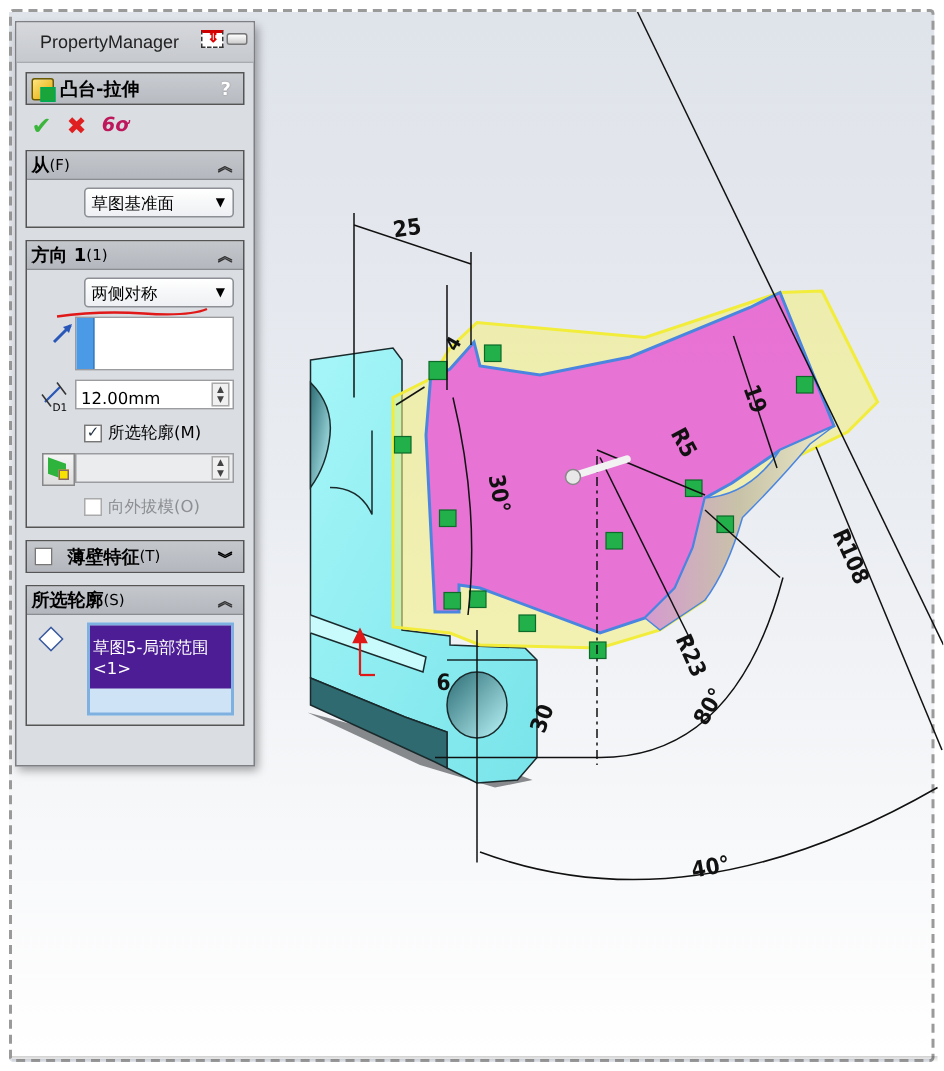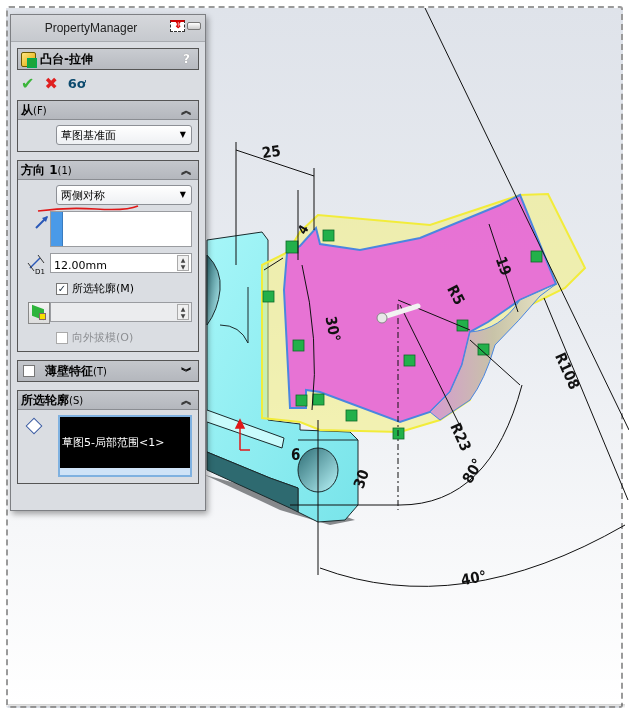--- a/index.html
+++ b/index.html
@@ -16,21 +16,21 @@
   .frame-shadow {
     position: absolute; left: 8px; top: 704px; width: 617px; height: 4px;
     background: linear-gradient(180deg, rgba(0,0,0,0.18), rgba(0,0,0,0));
   }
 
   .viewport { position: absolute; left: 0; top: 0; width: 629px; height: 714px; }
   .viewport svg { position: absolute; left: 0; top: 0; }
 
   
   .pm {
-    position: absolute; left: 10px; top: 14px; width: 196px; height: 497px;
+    position: absolute; left: 10px; top: 14px; width: 160px; height: 497px;
     background: #dadde2; border: 1px solid #7d7f83;
     box-shadow: 2px 3px 6px rgba(0,0,0,0.35);
   }
   .pm-title {
     height: 27px; background: linear-gradient(180deg,#d6d8dc,#c6c9ce);
     border-bottom: 1px solid #a8abb0; position: relative;
     font-family: "Liberation Sans", sans-serif; font-size: 12px;
     display: flex; align-items: center; justify-content: center;
   }
   .pm-title .title-text { margin-left: -34px; color: #222; }
@@ -45,21 +45,21 @@
     border: 1px solid #555; display: flex; align-items: center; padding-left: 3px;
     font-weight: bold; font-size: 12px;
   }
   .feat-icon { width: 15px; height: 15px; border: 1px solid #6b5a00; background: linear-gradient(135deg,#ffe680,#e0a800); position: relative; margin-right: 4px; border-radius: 2px; }
   .feat-icon:after { content: ""; position: absolute; right: -2px; bottom: -2px; width: 8px; height: 8px; background: #19a53a; border: 1px solid #0a5; }
   .feat-header .help { margin-left: auto; margin-right: 8px; color: #fff; font-weight: bold; text-shadow: 0 0 1px #777; }
 
   .actions { display: flex; gap: 10px; padding: 4px 0 0 10px; height: 22px; align-items: center; font-size: 16px; }
   .ok { color: #3bb53b; font-weight: bold; }
   .cancel { color: #e02020; font-weight: bold; }
-  .preview { color: #0c4a6e; font-size: 13px; font-weight: bold; }
+  .preview { color: #be185d; font-size: 13px; font-weight: bold; font-style: italic; }
 
   .group { margin: 8px 6px 0 6px; border: 1px solid #555; background: #dadde2; }
   .group-head {
     height: 19px; background: linear-gradient(180deg,#c4c7cc,#b4b7bd);
     display: flex; align-items: center; padding-left: 3px; font-weight: bold; font-size: 12px;
     border-bottom: 1px solid #8a8d92;
   }
   .group-head .sub { font-weight: normal; font-size: 10px; }
   .group-head .chev { margin-left: auto; margin-right: 6px; font-size: 11px; color: #333; font-weight: bold; }
   .group-body { padding: 5px 6px 6px 6px; position: relative; }
@@ -86,21 +86,21 @@
   .spin { position: absolute; right: 2px; top: 1px; width: 12px; height: 16px; border: 1px solid #aaa; background: #f0f0f0; font-size: 6px; line-height: 7px; text-align: center; color: #444; }
 
   .check-row { display: flex; align-items: center; margin: 6px 0 0 32px; font-size: 11px; }
   .cb { width: 12px; height: 12px; border: 1px solid #777; background: #fff; margin-right: 4px; font-size: 10px; line-height: 10px; text-align: center; color: #234; }
   .cb.disabled { border-color: #aaa; }
   .disabled-text { color: #8d8f93; }
 
   .thin-head { background: linear-gradient(180deg,#c4c7cc,#b4b7bd); height: 20px; display: flex; align-items: center; padding-left: 5px; font-weight: bold; font-size: 12px; }
 
   .profile-list { margin-left: 34px; height: 62px; border: 2px solid #7fb1e0; background: #cfe3f7; }
-  .profile-list .sel { background: #000000; color: #fff; font-size: 11px; padding: 18px 2px; }
+  .profile-list .sel { background: #4c1d95; color: #fff; font-size: 11px; padding: 7px 2px; }
   .diamond { position: absolute; left: 10px; top: 10px; width: 12px; height: 12px; border: 1px solid #3a5aa0; transform: rotate(45deg); background: #fff; }
 
   
   .dim { position: absolute; font-family: "DejaVu Sans Condensed", "DejaVu Sans", sans-serif; font-weight: bold; font-size: 15px; color: #111; transform-origin: center; white-space: nowrap; }
 </style>
 </head>
 <body>
 
 <div class="frame"></div>
 <div class="frame-shadow"></div>

